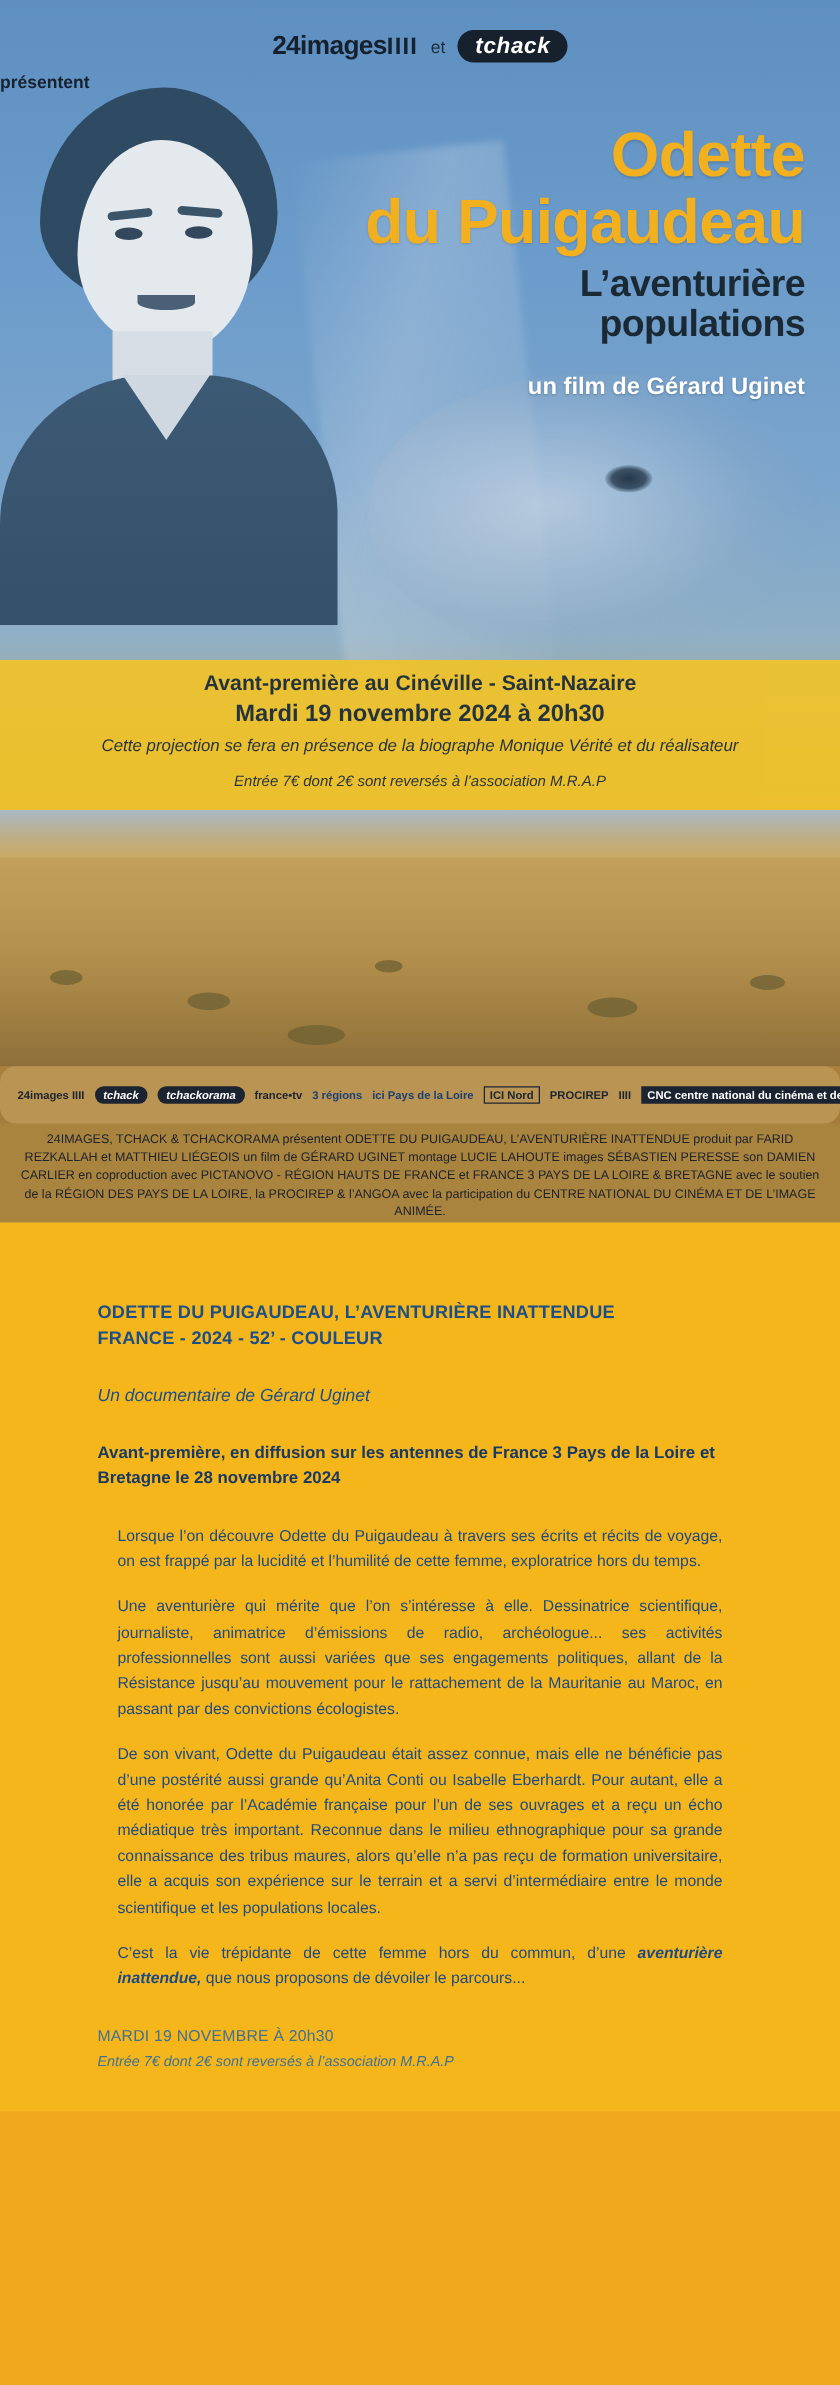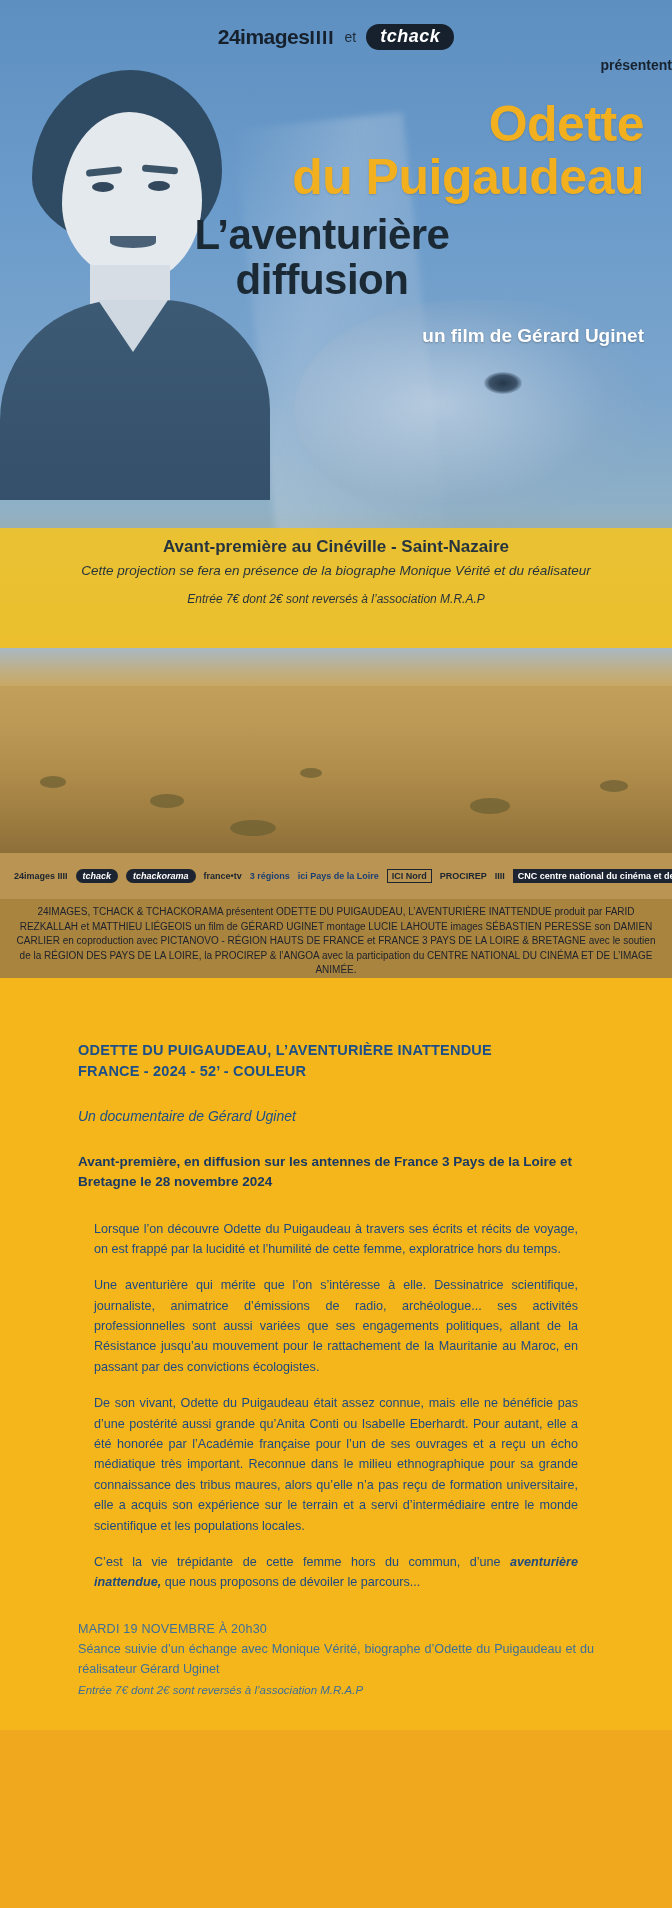--- a/index.html
+++ b/index.html
@@ -126,21 +126,21 @@
     width: 70px; height: 52px;
     background: #cfd8e0;
     clip-path: polygon(50% 100%, 0 0, 100% 0);
   }
 
   .poster-inner { position: relative; width: 100%; height: 100%; }
 
   .presented {
     position: absolute;
     top: 24px; left: 0; right: 0;
-    text-align: right;
+    text-align: left;
     color: #1d2b3a;
   }
   .logos-top {
     display: flex;
     align-items: center;
     justify-content: center;
     gap: 10px;
     font-weight: bold;
   }
   .logo-24images {
@@ -178,25 +178,24 @@
   .t-line1, .t-line2 {
     color: #f2b01e;
     font-size: 50px;
     font-weight: bold;
     line-height: 1.06;
     letter-spacing: -0.5px;
     text-shadow: 0 1px 2px rgba(0,0,0,0.15);
   }
   .t-line3, .t-line4 {
     color: #1b2935;
-    font-size: 42px;
+    font-size: 30px;
     font-weight: bold;
     line-height: 1.08;
     letter-spacing: -0.5px;
-    text-align: center;
   }
   .t-line3 { margin-top: 8px; }
   .credit-film {
     margin-top: 22px;
     color: #ffffff;
     font-size: 19px;
     font-weight: 600;
     text-shadow: 0 1px 2px rgba(0,0,0,0.25);
   }
 
@@ -243,20 +242,21 @@
   .logos-strip {
     position: absolute;
     left: 0; right: 0;
     top: 853px;
     height: 46px;
     background: #b99452;
     display: flex;
     align-items: center;
     gap: 8px;
     padding: 0 14px;
+    border-radius: 13px;
   }
   .mini-logo {
     font-size: 9px;
     font-weight: bold;
     color: #1b2430;
     white-space: nowrap;
   }
   .mini-logo.dark-pill {
     background: #1b2430;
     color: #fff;
@@ -365,26 +365,27 @@
           <span class="et-word">et</span>
           <span class="logo-tchack">tchack</span>
         </div>
         <div class="presentent">présentent</div>
       </div>
 
       <div class="title-block">
         <div class="t-line1">Odette</div>
         <div class="t-line2">du Puigaudeau</div>
         <div class="t-line3">L’aventurière</div>
-        <div class="t-line4">diffusion</div>
+        <div class="t-line4">populations</div>
         <div class="credit-film">un film de Gérard Uginet</div>
       </div>
 
       <div class="yellow-band">
         <div class="band-l1">Avant-première au Cinéville - Saint-Nazaire</div>
+        <div class="band-l2">Mardi 19 novembre 2024 à 20h30</div>
         <div class="band-l3">Cette projection se fera en présence de la biographe Monique Vérité et du réalisateur</div>
         <div class="band-l4">Entrée 7€ dont 2€ sont reversés à l’association M.R.A.P</div>
       </div>
 
       <div class="desert">
         <div class="bush" style="left:40px;  top:128px; width:26px; height:12px;"></div>
         <div class="bush" style="left:150px; top:146px; width:34px; height:14px;"></div>
         <div class="bush" style="left:300px; top:120px; width:22px; height:10px;"></div>
         <div class="bush" style="left:470px; top:150px; width:40px; height:16px;"></div>
         <div class="bush" style="left:600px; top:132px; width:28px; height:12px;"></div>
@@ -420,18 +421,17 @@
 
     <div class="synopsis">
       <p>Lorsque l’on découvre Odette du Puigaudeau à travers ses écrits et récits de voyage, on est frappé par la lucidité et l’humilité de cette femme, exploratrice hors du temps.</p>
       <p>Une aventurière qui mérite que l’on s’intéresse à elle. Dessinatrice scientifique, journaliste, animatrice d’émissions de radio, archéologue... ses activités professionnelles sont aussi variées que ses engagements politiques, allant de la Résistance jusqu’au mouvement pour le rattachement de la Mauritanie au Maroc, en passant par des convictions écologistes.</p>
       <p>De son vivant, Odette du Puigaudeau était assez connue, mais elle ne bénéficie pas d’une postérité aussi grande qu’Anita Conti ou Isabelle Eberhardt. Pour autant, elle a été honorée par l’Académie française pour l’un de ses ouvrages et a reçu un écho médiatique très important. Reconnue dans le milieu ethnographique pour sa grande connaissance des tribus maures, alors qu’elle n’a pas reçu de formation universitaire, elle a acquis son expérience sur le terrain et a servi d’intermédiaire entre le monde scientifique et les populations locales.</p>
       <p><span>C’est la vie trépidante de cette femme hors du commun, d’une </span><em class="strong">aventurière inattendue,</em><span> que nous proposons de dévoiler le parcours...</span></p>
     </div>
 
     <div class="footer-block">
       <div class="footer-l1">MARDI 19 NOVEMBRE À 20h30</div>
-      <div class="footer-l2">Séance suivie d’un échange avec Monique Vérité, biographe d’Odette du Puigaudeau et du réalisateur Gérard Uginet</div>
       <div class="footer-l3">Entrée 7€ dont 2€ sont reversés à l’association M.R.A.P</div>
     </div>
   </div>
 
 </div>
 
 </body></html>

